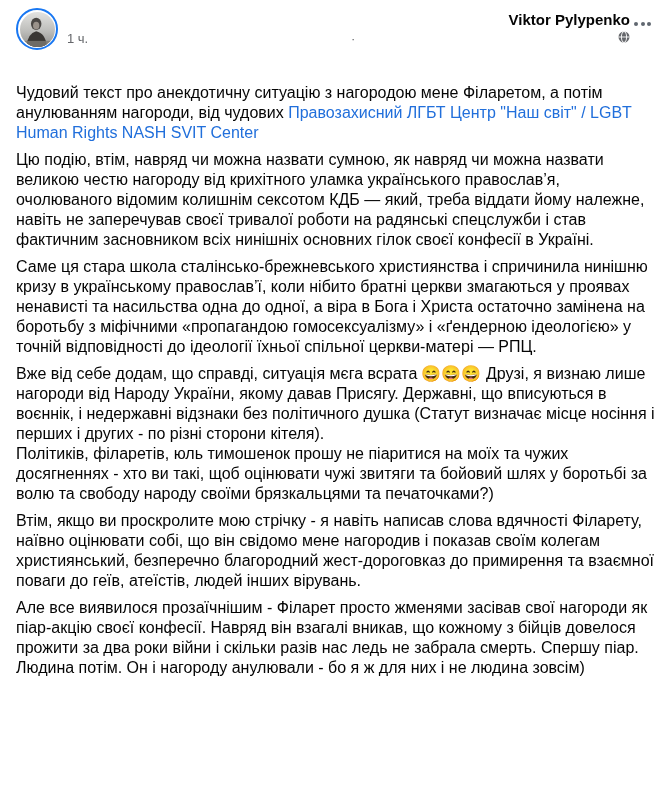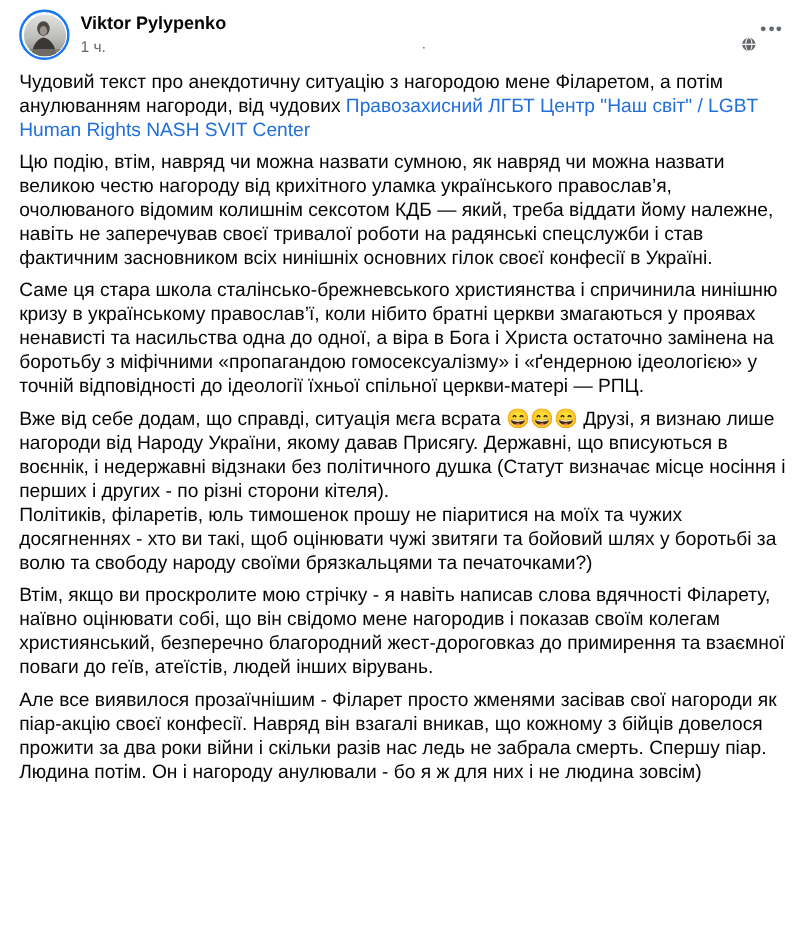--- a/index.html
+++ b/index.html
@@ -33,20 +33,21 @@
     overflow: hidden;
     display: block;
   }
   .hdr-text { margin-left: 9px; padding-top: 2px; flex: 1 1 auto; }
   .author-name {
     font-size: 15px;
     font-weight: 700;
     color: #050505;
     line-height: 19px;
     cursor: pointer;
+    text-align: right;
   }
   .meta-line {
     display: flex;
     align-items: center;
     gap: 4px;
     font-size: 13px;
     color: #65676b;
     line-height: 17px;
     margin-top: 1px;
     justify-content: space-between;
@@ -66,20 +67,21 @@
     border-radius: 50%;
     display: block;
   }
 
   
   .post-content {
     padding: 3px 16px 0 16px;
     font-size: 16px;
     line-height: 20px;
     color: #050505;
+    margin-top: 24px;
   }
   .post-content p {
     margin: 0 0 7px 0;
     white-space: pre-line;
   }
   .post-content a {
     color: var(--link-color, #216fdb);
     text-decoration: none;
     cursor: pointer;
   }

